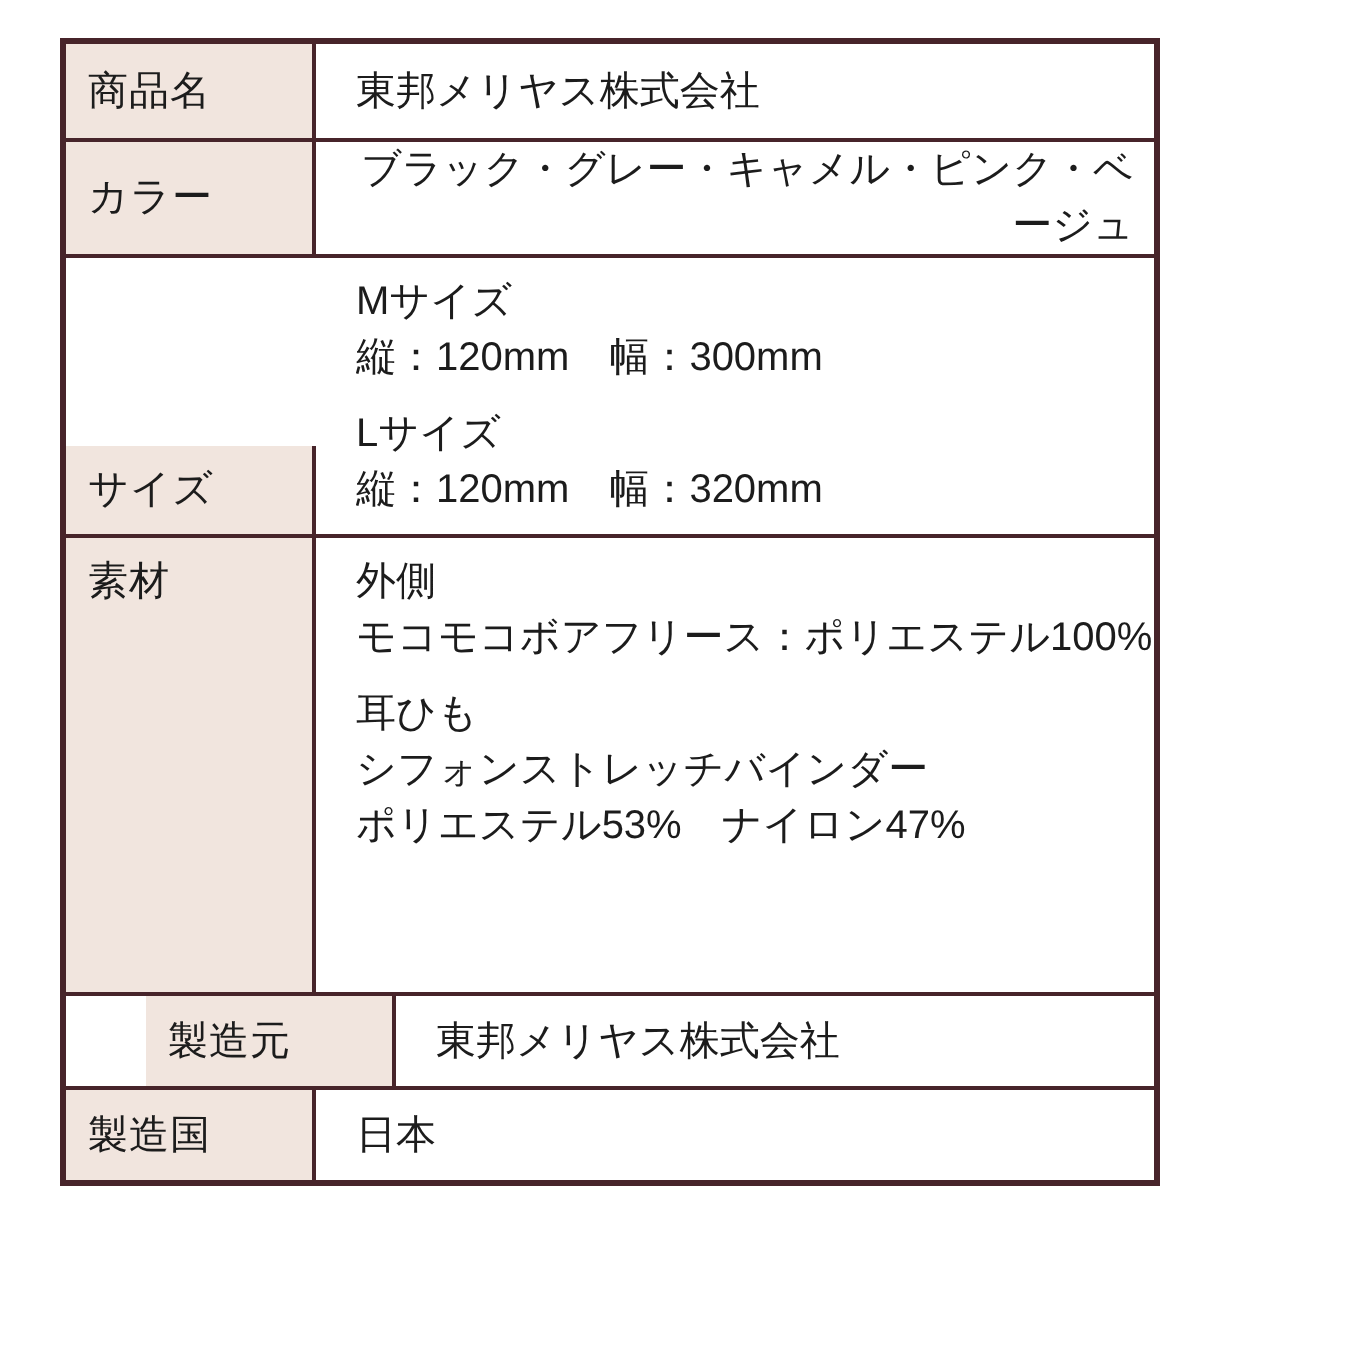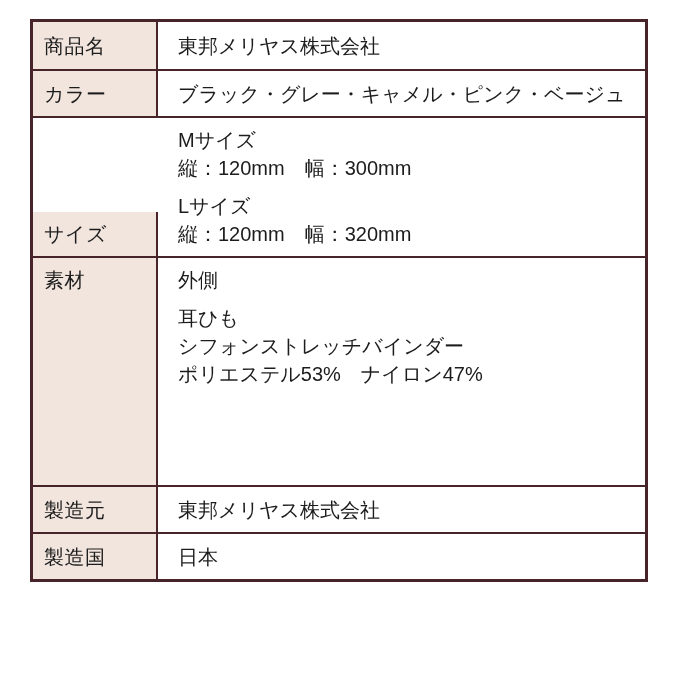--- a/index.html
+++ b/index.html
@@ -13,21 +13,21 @@
     width: 680px;
     height: 680px;
     background: #ffffff;
     font-family: "Liberation Sans", "DejaVu Sans", sans-serif;
     color: var(--text);
   }
   .spec-table {
     position: absolute;
     left: 30px;
     top: 19px;
-    width: 618px;
+    width: 550px;
     border: 3px solid var(--border);
     background: var(--value-bg);
   }
   .row {
     display: flex;
     align-items: stretch;
   }
   .row + .row {
     border-top: 2px solid var(--border);
   }
@@ -53,21 +53,21 @@
   .row.single .value-cell {
     display: flex;
     align-items: center;
     padding-top: 0;
     padding-bottom: 0;
   }
   .row-product  { min-height: 47px; }
   .row-color    { min-height: 52px; text-align: right; }
   .row-size     { min-height: 140px; align-items: flex-end; }
   .row-material { min-height: 229px; }
-  .row-maker    { min-height: 50px; }
+  .row-maker    { min-height: 50px; padding-left: 40px; }
   .row-country  { min-height: 45px; text-align: center; }
   .group { margin-bottom: 10px; }
   .group:last-child { margin-bottom: 0; }
   .group div { white-space: pre; }
 </style>
 </head>
 <body>
 
 <div class="spec-table">
 
@@ -93,20 +93,21 @@
         <div>縦：120mm　幅：320mm</div>
       </div>
     </div>
   </div>
 
   <div class="row row-material">
     <div class="label-cell">素材</div>
     <div class="value-cell">
       <div class="group">
         <div>外側</div>
+        <div>モコモコボアフリース：ポリエステル100%</div>
       </div>
       <div class="group">
         <div>耳ひも</div>
         <div>シフォンストレッチバインダー</div>
         <div>ポリエステル53%　ナイロン47%</div>
       </div>
     </div>
   </div>
 
   <div class="row row-maker single">

